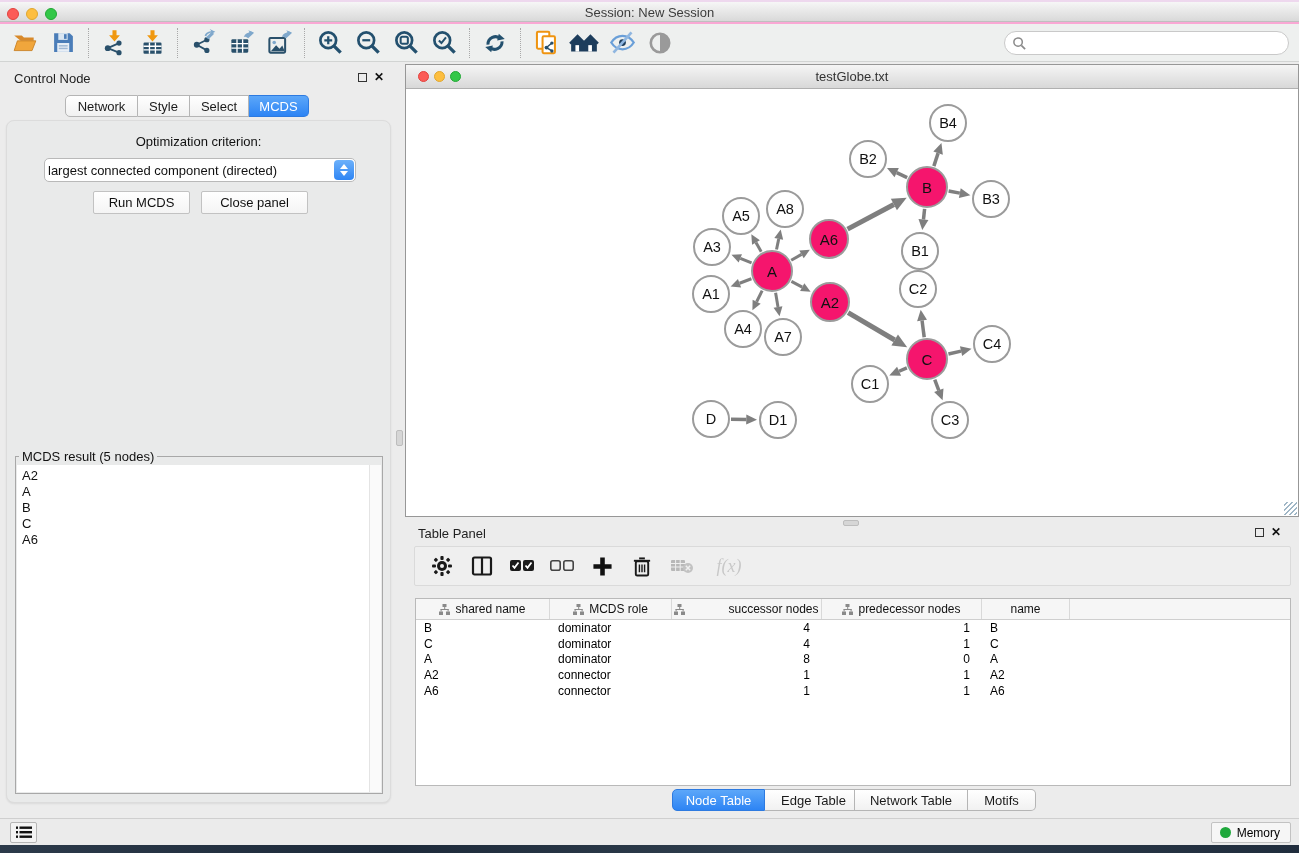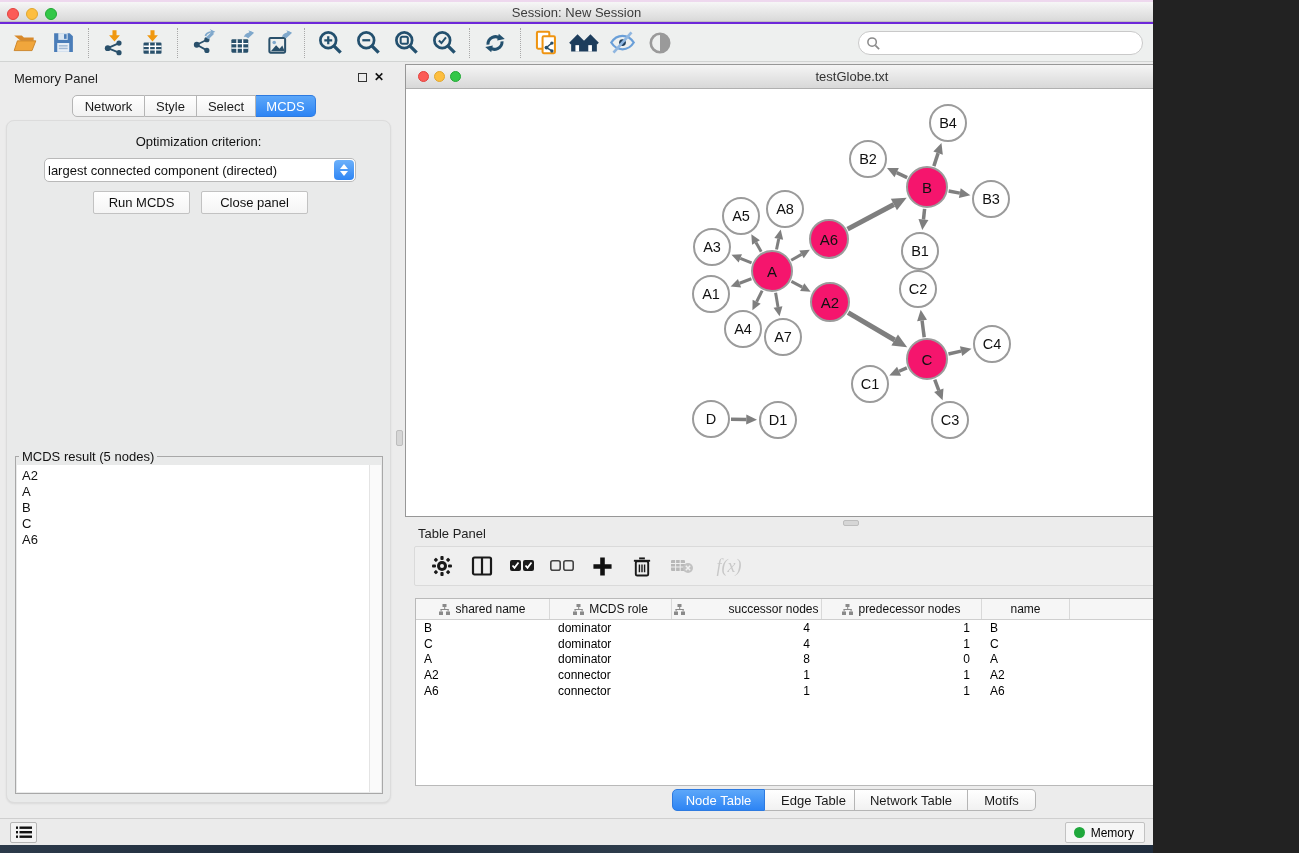--- a/index.html
+++ b/index.html
@@ -1,19 +1,19 @@
 <!DOCTYPE html>
 <html><head>
 <meta charset="utf-8">
 <style>
   * { margin:0; padding:0; box-sizing:border-box; }
   html,body { background:#222; }
   .app {
-    position:relative; width:1153px; height:853px; overflow:hidden;
-    font-family:"Liberation Sans", sans-serif; background:#6d28d9;
+    position:relative; width:1299px; height:853px; overflow:hidden;
+    font-family:"Liberation Sans", sans-serif; background:#f9a8d4;
     -webkit-font-smoothing:antialiased;
   }
   
   .titlebar {
     position:absolute; left:0; top:0; width:100%; height:22px;
     background:linear-gradient(#f6f6f6,#d9d9d9);
     border-top:2px solid #eed8ee; border-bottom:1px solid #bfbfbf;
   }
   .titlebar .title {
     position:absolute; left:0; right:0; top:3px; text-align:center;
@@ -320,26 +320,26 @@
       <svg width="15" height="15" viewBox="0 0 16 16">
           <circle cx="6.5" cy="6.5" r="4.5" fill="none" stroke="#8a8a8a" stroke-width="1.6"></circle>
           <path d="M10 10 14 14" stroke="#8a8a8a" stroke-width="1.8"></path>
         </svg>
       <input type="text" placeholder="" style="">
     </div>
   </div>
 
   <div class="main">
 
-    <div class="cp-header">Memory Panel</div>
+    <div class="cp-header">Control Node</div>
     <div class="win-ctls" style="left:358px; top:11px;">
       <span class="float-ico"></span>
       <span class="close-ico">✕</span>
     </div>
-    <div class="seg-tabs" style="left:72px; top:33px;" id="control-tabs">
+    <div class="seg-tabs" style="left:65px; top:33px;" id="control-tabs">
         <div class="seg" style="width: 73px;">Network</div>
         <div class="seg" style="width: 52px;">Style</div>
         <div class="seg" style="width: 59px;">Select</div>
         <div class="seg active" style="width: 60px;">MCDS</div>
       </div>
 
     <div class="cp-body">
       <div class="opt-label">Optimization criterion:</div>
       <div class="dropdown">
         <span>largest connected component (directed)</span>

